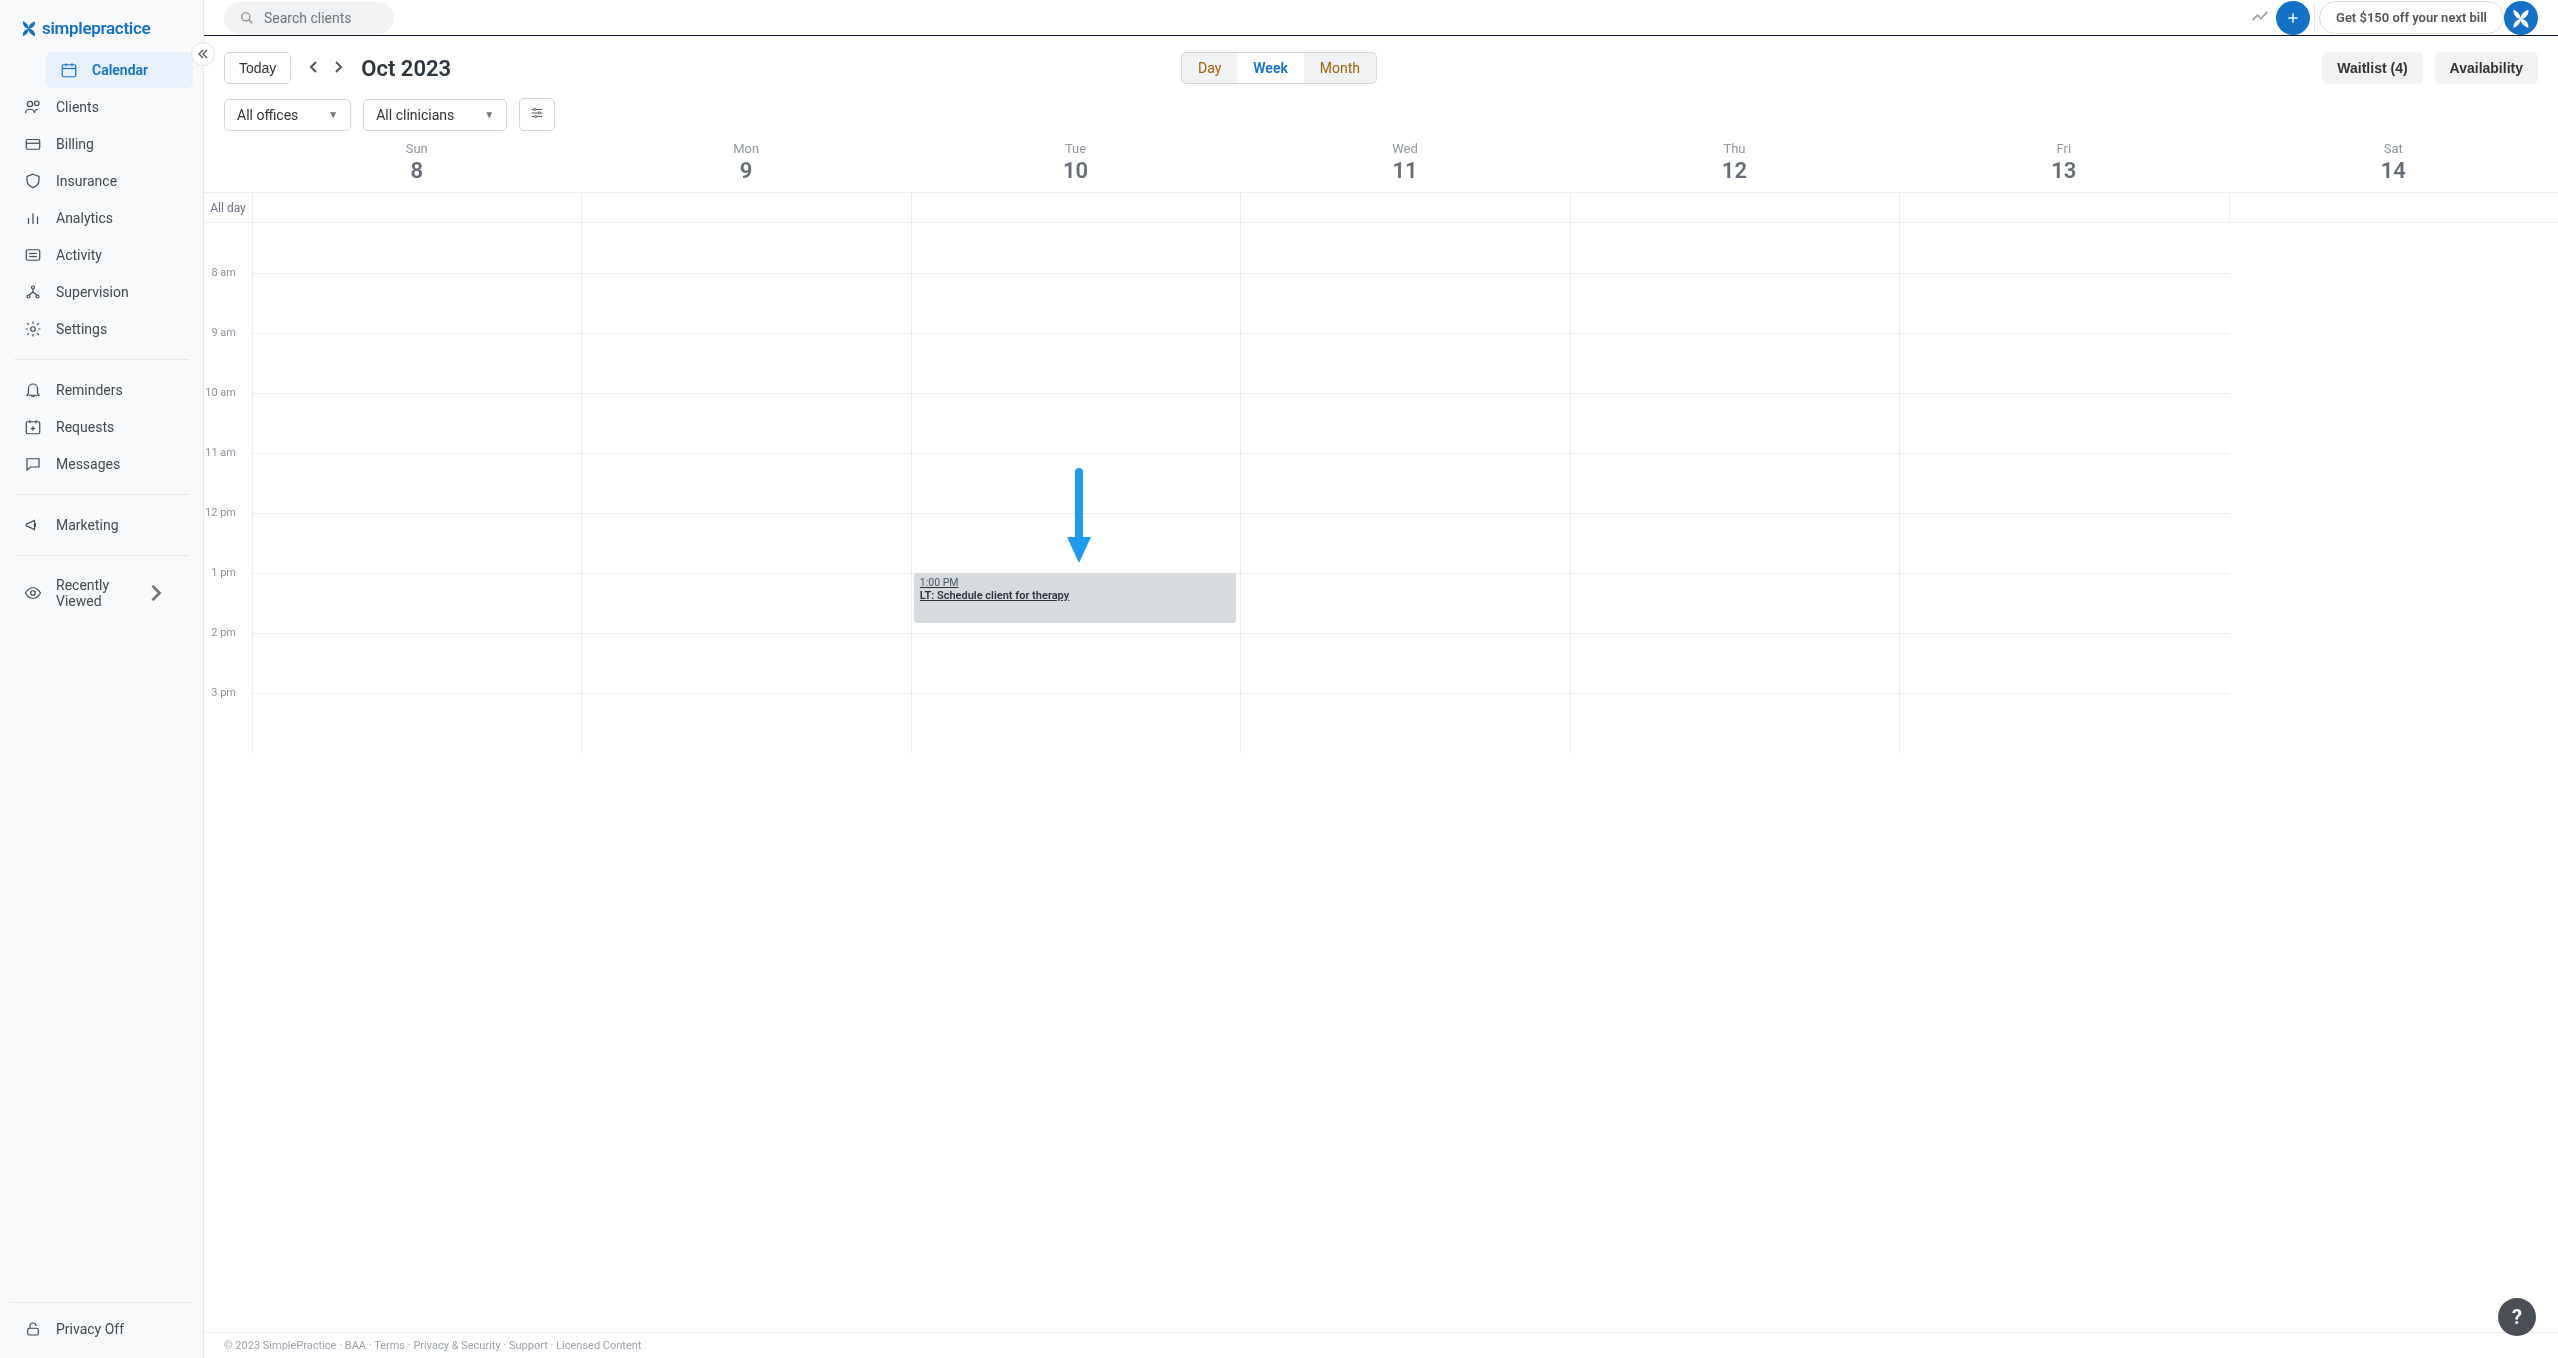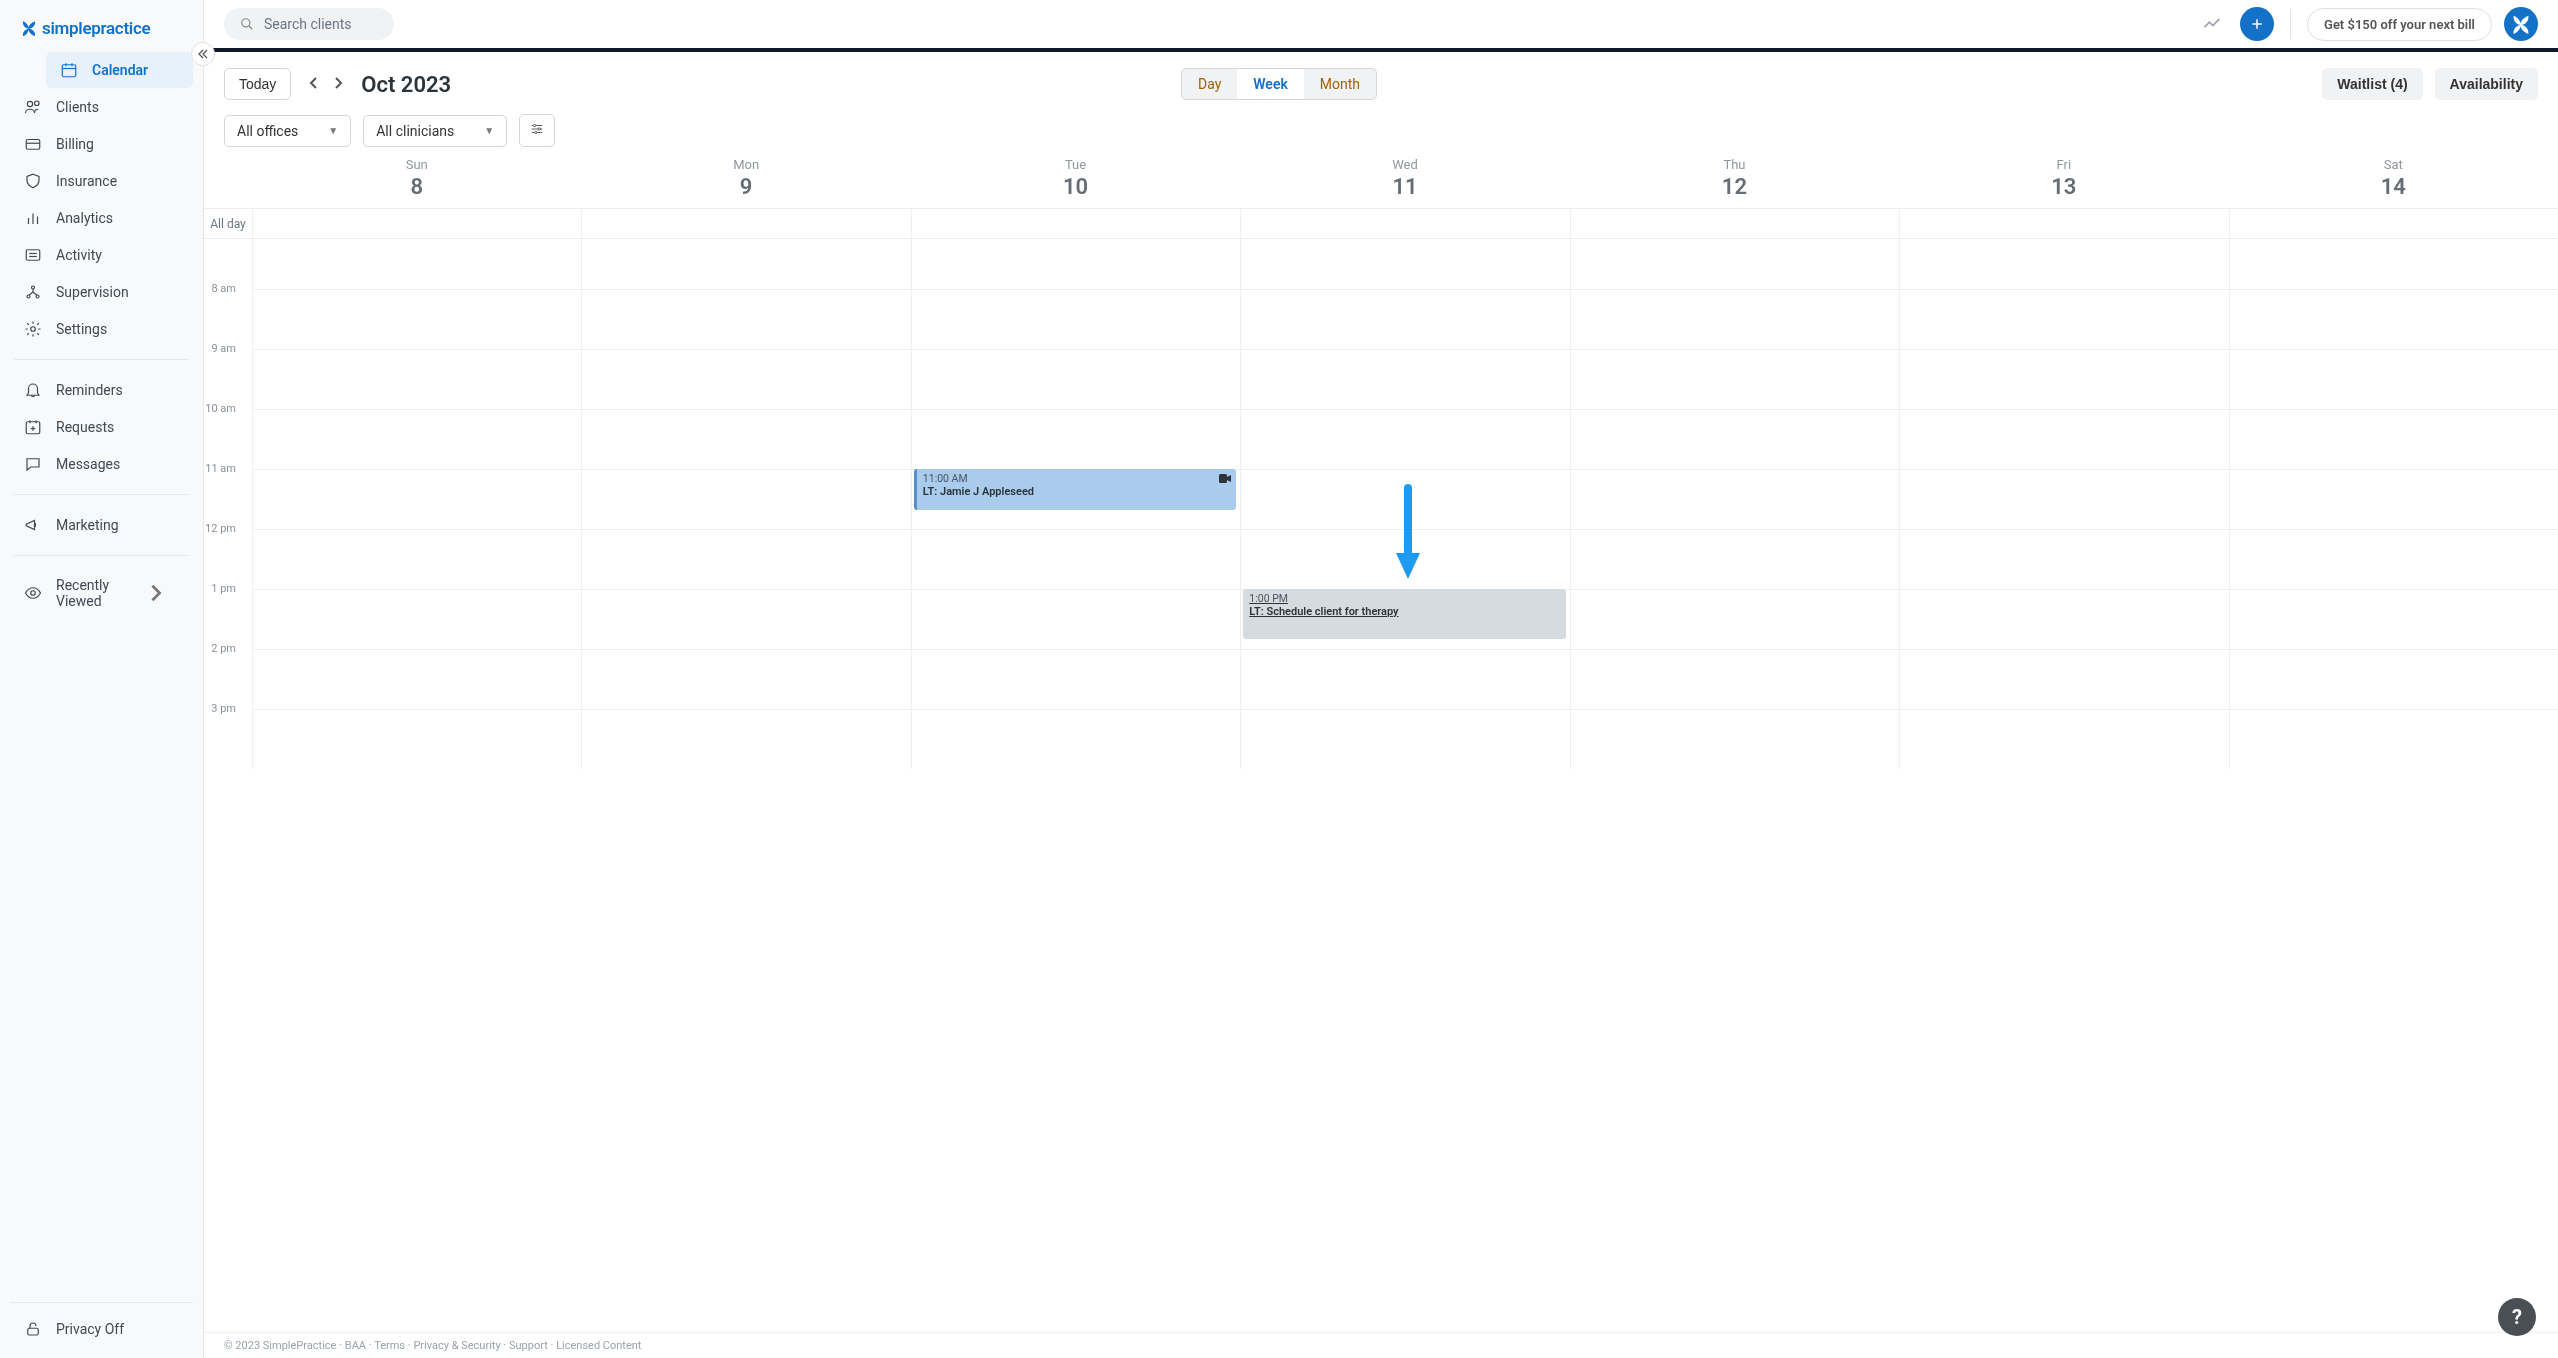--- a/index.html
+++ b/index.html
@@ -17,21 +17,21 @@
 .nav-item svg, .nav-icon { width: 18px; height: 18px; margin-right: 14px; flex-shrink: 0; stroke: currentColor; fill: none; stroke-width:1.6;}
 .nav-item.active svg { stroke: #1371c8; }
 .nav-sep { height: 1px; background: #e8e8e8; margin: 12px 4px; }
 .nav-item.recent .chev { margin-left: auto; }
 .collapse-handle { position: absolute; right: -12px; top: 42px; width: 24px; height: 24px; border: 1px solid #e0e0e0; border-radius: 50%; background: #fff; display:flex; align-items:center; justify-content:center; cursor:pointer; }
 .sidebar-bottom { padding: 10px; }
 .sidebar-bottom .nav-sep-b { height:1px; background:#e8e8e8; margin-bottom:8px;}
 
 
 .main { flex: 1; display: flex; flex-direction: column; min-width:0;}
-.topbar { height: 52px; display: flex; align-items: center; padding: 0 20px; border-bottom: 4px solid #0f172a; gap: 12px;}
+.topbar { height: 36px; display: flex; align-items: center; padding: 0 20px; border-bottom: 1px solid #0f172a; }
 .search { background: #f1f2f3; border-radius: 18px; padding: 8px 16px; display: flex; align-items: center; color: #6b7684; width: 170px; font-size:14px;}
 .search svg { margin-right: 10px; }
 .topbar-spacer { flex: 1; }
 .trend-icon { color:#9aa2ab; padding:4px 6px; cursor:pointer;}
 .plus-btn { width: 34px; height: 34px; border-radius: 50%; background: #1371c8; display:flex; align-items:center; justify-content:center; color:#fff; cursor:pointer;}
 .topbar-sep { width:1px; height:30px; background:#e5e5e5; margin:0 4px;}
 .promo-btn { border:1px solid #ddd; border-radius: 18px; padding: 8px 16px; color:#555; font-size:13px; font-weight:600; cursor:pointer;}
 .avatar { width:34px; height:34px; border-radius:50%; background:#1371c8; display:flex; align-items:center; justify-content:center; color:#fff; cursor:pointer;}
 
 .toolbar { padding: 16px 20px 0 20px; display:flex; flex-direction:column; gap:14px;}
@@ -387,39 +387,20 @@
             <div class="day-col">
               <div class="hour-line" style="height: 50px;"></div>
               <div class="hour-line"></div>
               <div class="hour-line"></div>
               <div class="hour-line"></div>
               <div class="hour-line"></div>
               <div class="hour-line"></div>
               <div class="hour-line"></div>
               <div class="hour-line"></div>
               <div class="hour-line"></div>
-              <div class="event blue" style="top: 230px; height: 41px;">
-                <div class="etime">11:00 AM</div>
-                <div class="etitle">LT: Jamie J Appleseed</div>
-                <span class="video-icon"><svg width="12" height="9" viewBox="0 0 12 9">
-                    <rect x="0" y="0" width="8" height="9" rx="1.5" fill="#2b333b"></rect>
-                    <path d="M8 3 L12 1 L12 8 L8 6 Z" fill="#2b333b"></path>
-                  </svg></span>
-              </div>
-            </div>
-            <div class="day-col">
-              <div class="hour-line" style="height: 50px;"></div>
-              <div class="hour-line"></div>
-              <div class="hour-line"></div>
-              <div class="hour-line"></div>
-              <div class="hour-line"></div>
-              <div class="hour-line"></div>
-              <div class="hour-line"></div>
-              <div class="hour-line"></div>
-              <div class="hour-line"></div>
               <div class="event gray" style="top: 350px; height: 50px; text-decoration: underline;">
                 <div class="etime">1:00 PM</div>
                 <div class="etitle">LT: Schedule client for therapy</div>
               </div>
               <div class="arrow-annotation" style="top: 244px; left: calc(50% - 12px);"><svg width="30" height="100" viewBox="0 0 30 100">
                   <line x1="15" y1="5" x2="15" y2="75" stroke="#1d9bf0" stroke-width="8" stroke-linecap="round"></line>
                   <path d="M3 70 L15 96 L27 70 Z" fill="#1d9bf0"></path>
                 </svg></div>
             </div>
             <div class="day-col">

